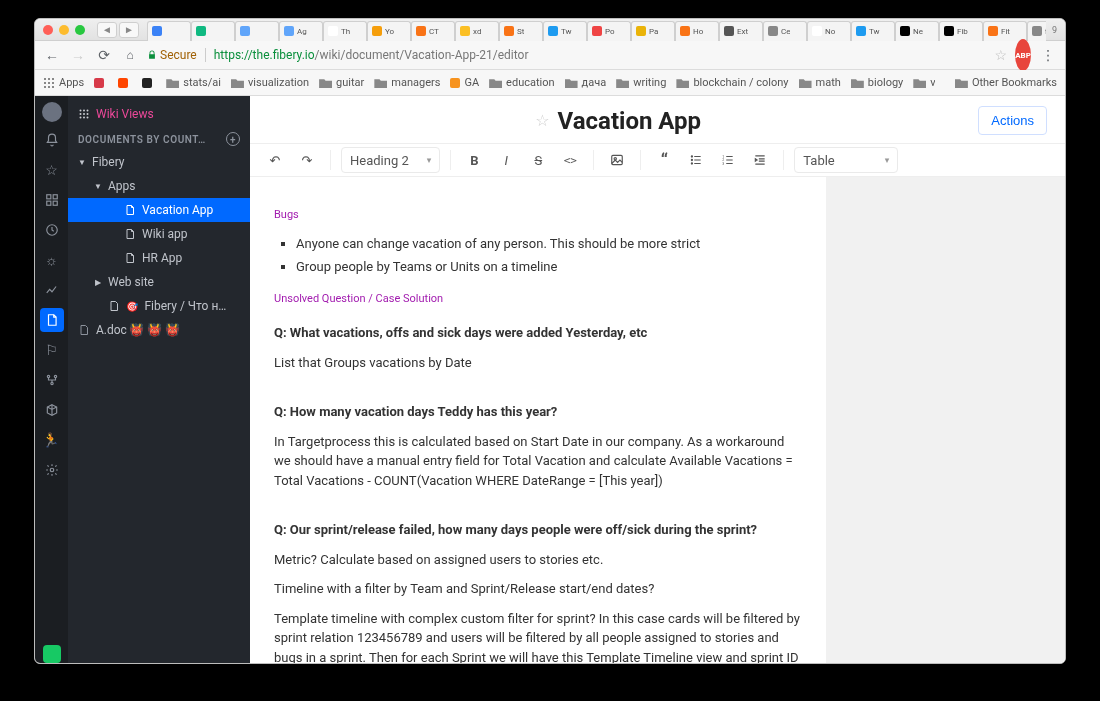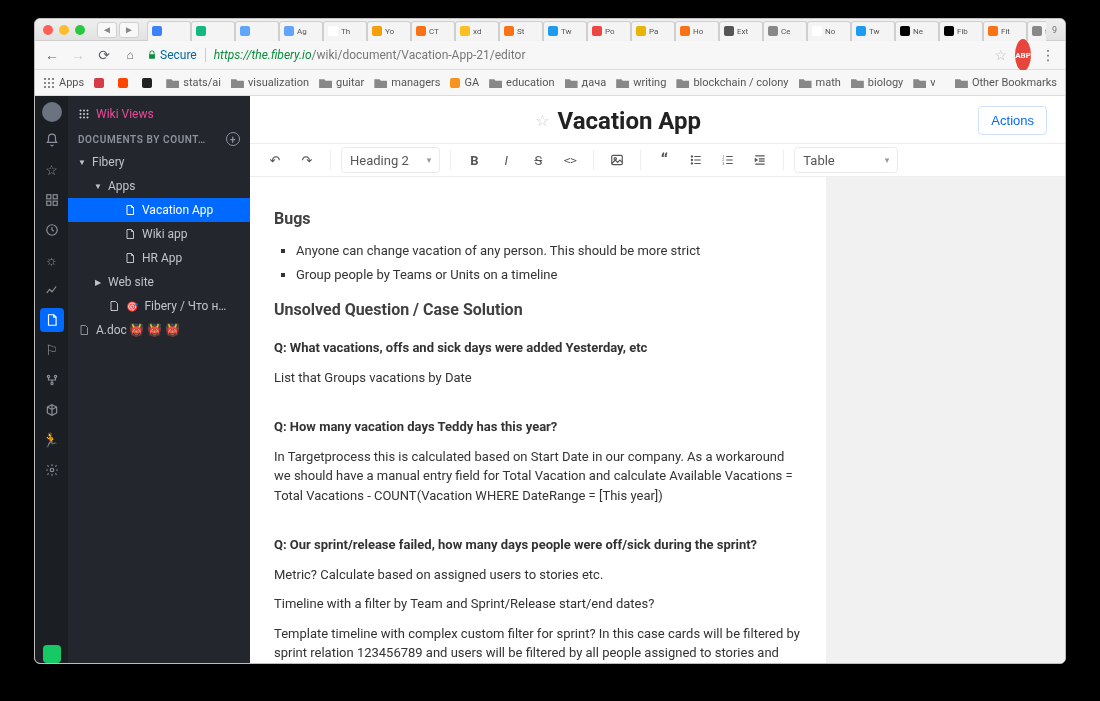--- a/index.html
+++ b/index.html
@@ -53,24 +53,24 @@
   .tab .lab { overflow:hidden; white-space:nowrap; text-overflow:clip; }
 
   .addressbar {
     height:29px; background:#f7f7f7; border-bottom:1px solid #dcdcdc;
     display:flex; align-items:center; padding:0 8px; gap:8px;
   }
   .addrbtn {
     width:18px; height:18px; display:flex; align-items:center; justify-content:center;
     color:#5f6368; font-size:14px; border-radius:3px;
   }
-  .secure { color:#0369a1; font-size:12px; display:flex; align-items:center; gap:3px; }
+  .secure { color:#a16207; font-size:12px; display:flex; align-items:center; gap:3px; }
   .secure .lock{ width:10px;height:10px; }
   .url { color:#222; font-size:12px; }
-  .url .host{ color:#0a8f3c;font-style:italic; }
+  .url .host{ color:#0a8f3c; }
   .url .grey{ color:#777; }
   .addr-spacer{ flex:1; }
   .starico { color:#bbb; font-size:14px; }
   .abp { width:16px;height:32px;background:#e8453c;border-radius:50%;font-size:8px;color:#fff;display:flex;align-items:center;justify-content:center;font-weight:bold; }
 
   .bookmarks {
     height:26px; background:#f7f7f7; border-bottom:1px solid #dcdcdc;
     display:flex; align-items:center; padding:0 8px; gap:10px; font-size:11px; color:#555;
     overflow:hidden;
   }
@@ -147,21 +147,21 @@
   .chev{ font-size:9px; color:#999; }
   .bold{font-weight:700;} .ital{font-style:italic;} .strike{text-decoration:line-through;}
   .codeico{ font-family:monospace; font-size:11px; }
 
   .content-outer{
     flex:1; overflow:auto; background:#f1f1f1;
   }
   .page{
     width:576px; margin:0; background:#fff; padding:24px 24px 40px; font-size:13px; color:#333; line-height:1.5;
   }
-  .page h3{ font-size:16px; font-weight:700; margin:6px 0 10px; color:#404040; }
+  .page h3{ font-size:11px; font-weight:400; margin:6px 0 10px; color:#a21caf; }
   .page ul{ padding-left:22px; margin-bottom:14px; }
   .page ul li{ list-style-type:square; margin-bottom:4px; }
   .page p{ margin-bottom:10px; }
   .page .q{ font-weight:700; margin-top:16px; }
 
   
 </style>
 </head>
 <body>
 

